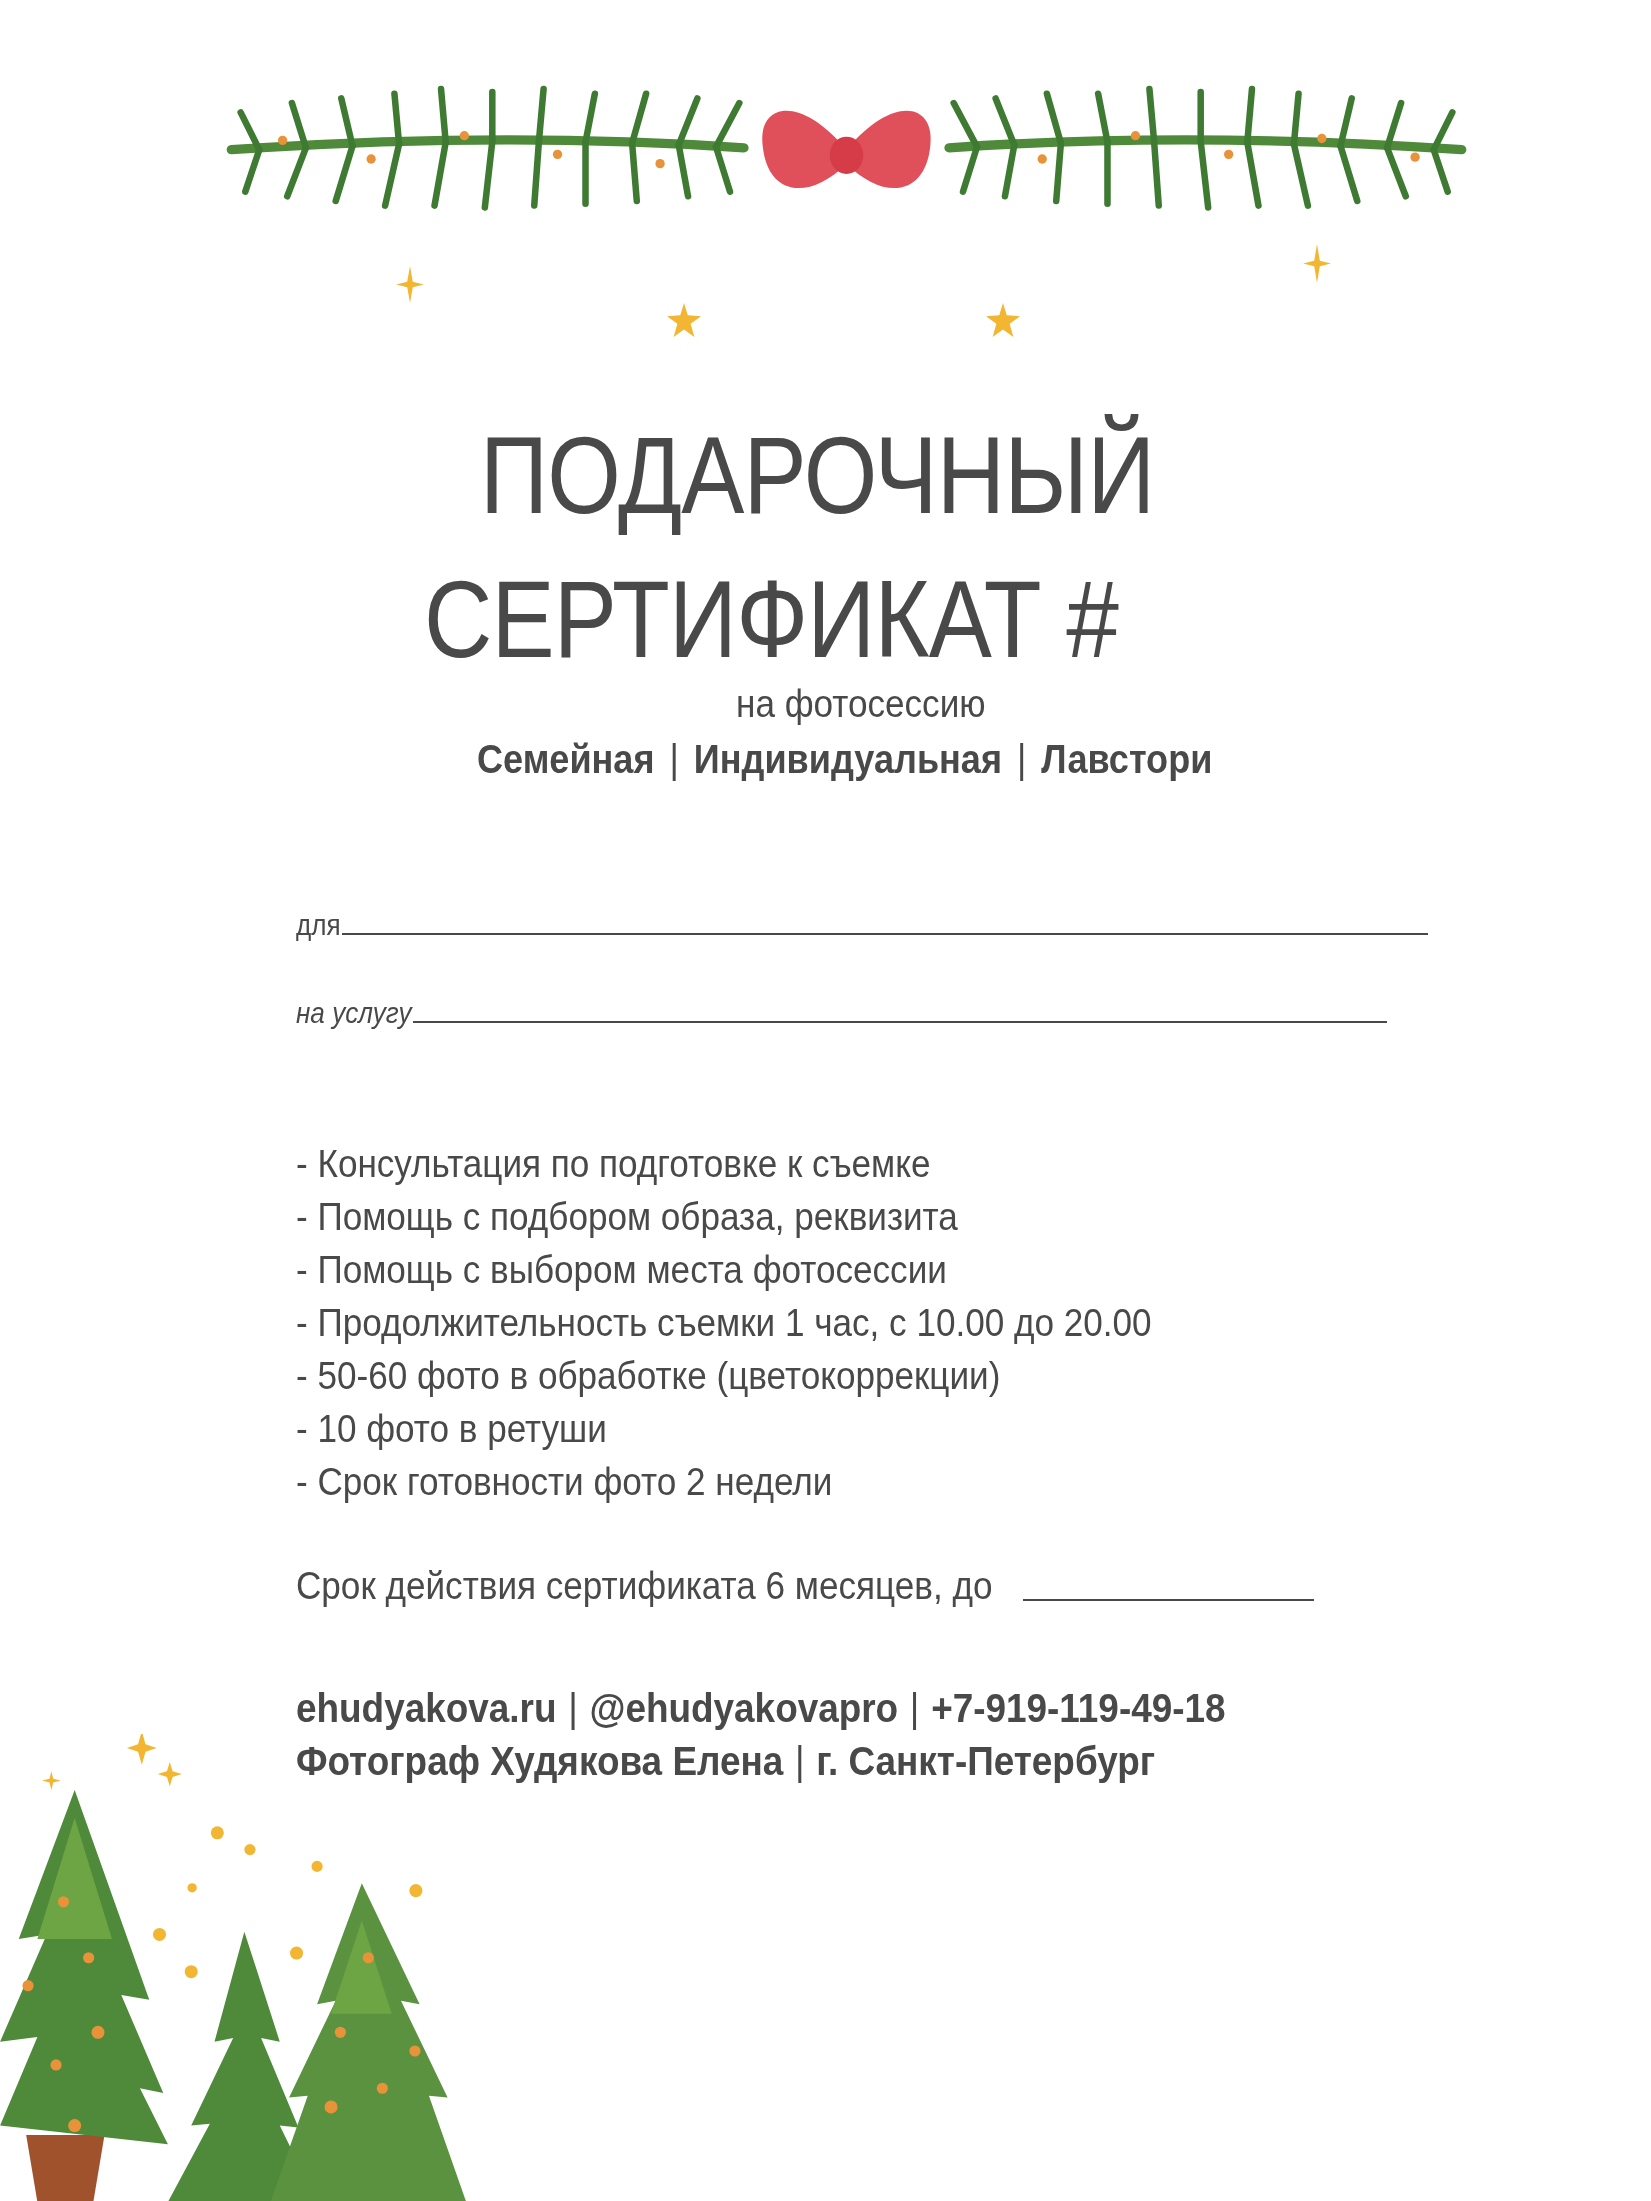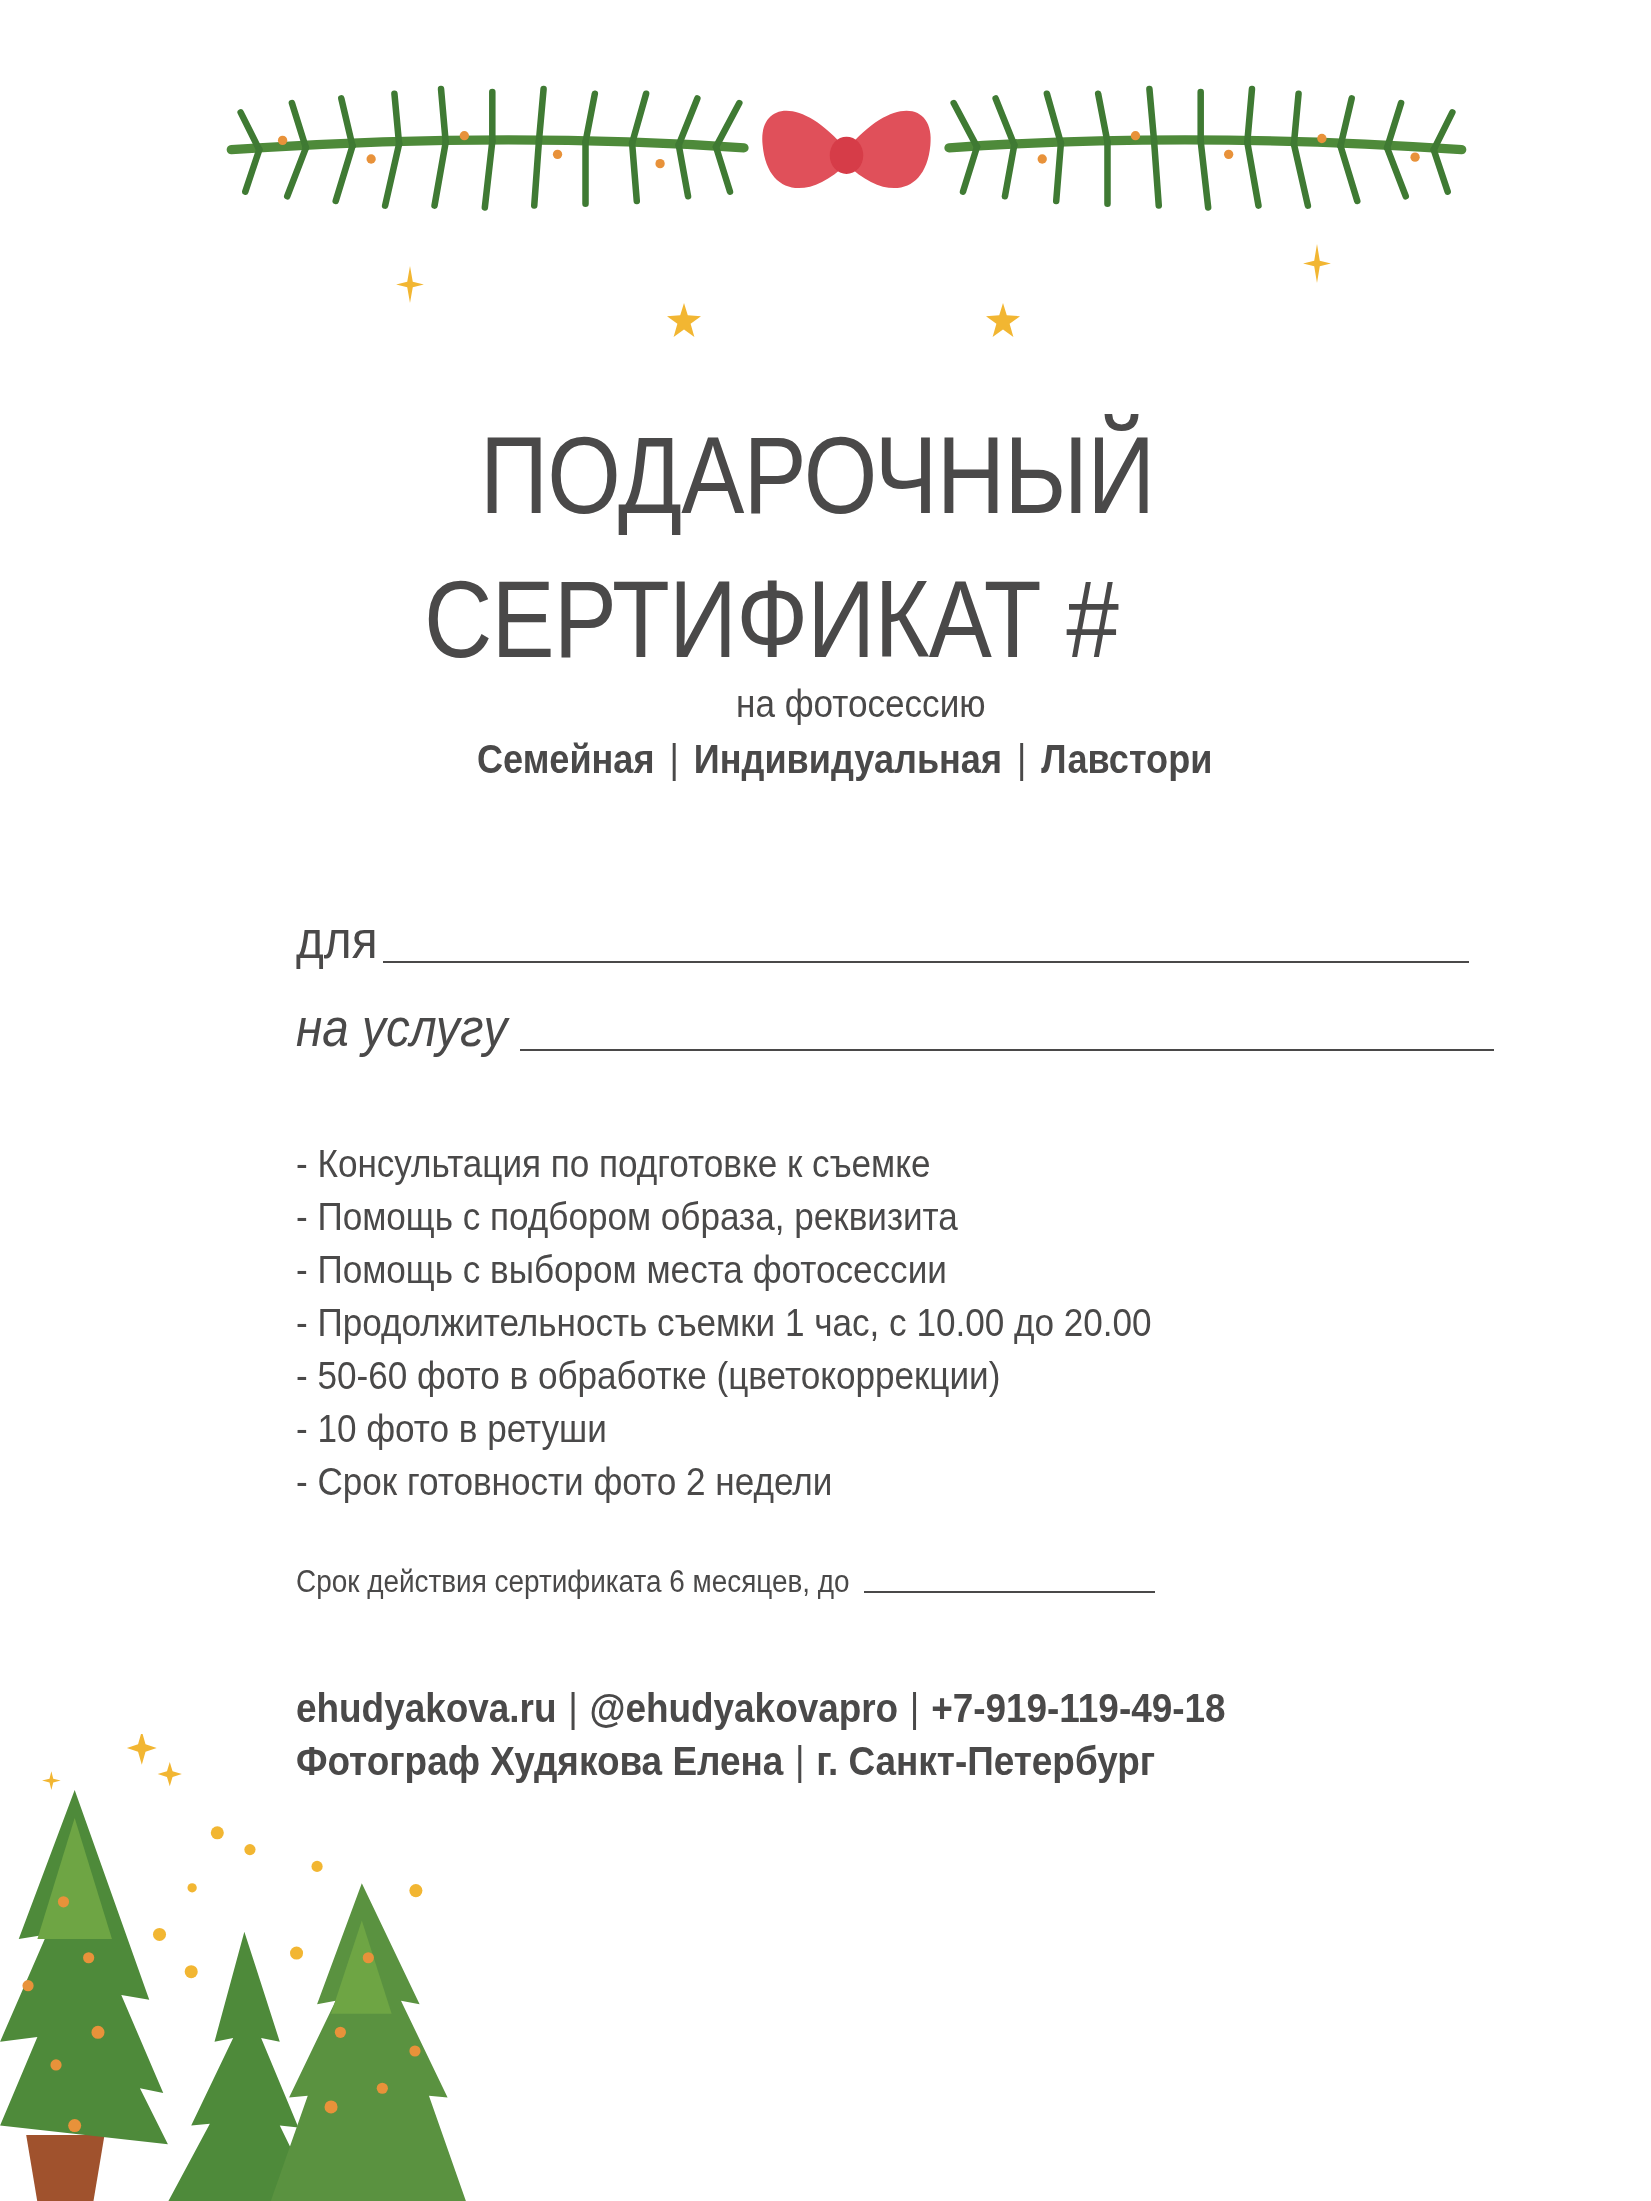--- a/index.html
+++ b/index.html
@@ -6,26 +6,26 @@
   body { width:1652px; height:2202px; position:relative; overflow:hidden;
          font-family:"Liberation Sans", "DejaVu Sans", sans-serif; color:#4a4949; }
   .abs { position:absolute; }
   .garland { left:222px; top:75px; width:1249px; height:168px; }
   .star { position:absolute; }
   .title1 { left:480px; top:420px; font-size:110px; line-height:1; letter-spacing:-0.9px; white-space:nowrap; transform:scaleX(0.86); transform-origin:left top; }
   .title2 { left:424px; top:564px; font-size:110px; line-height:1; letter-spacing:-0.9px; white-space:nowrap; transform:scaleX(0.86); transform-origin:left top; }
   .subtitle { left:736px; top:682px; font-size:39px; white-space:nowrap; transform:scaleX(0.9); transform-origin:left top; }
   .types { left:477px; top:736px; font-size:41px; font-weight:bold; white-space:nowrap; transform:scaleX(0.88); transform-origin:left top; display:flex; gap:17px; align-items:center; }
   .types .sep { font-weight:normal; }
-  .field-row { left:296px; font-size:53px; display:flex; align-items:flex-end; white-space:nowrap; }
+  .field-row { left:296px; font-size:29px; display:flex; align-items:flex-end; white-space:nowrap; }
   .field-row .label { transform:scaleX(0.9); transform-origin:left bottom; display:inline-block; }
   .field-line { border-bottom:2.8px solid #4a4949; height:0; margin-left:9.3px; margin-bottom:7.5px; }
   .list { left:296px; top:1137px; font-size:39px; line-height:53px; transform:scaleX(0.9); transform-origin:left top; white-space:nowrap; }
   .list div { margin:0; }
-  .validity { left:296px; top:1564px; font-size:31px; white-space:nowrap; display:flex; align-items:flex-end; }
+  .validity { left:296px; top:1564px; font-size:39px; white-space:nowrap; display:flex; align-items:flex-end; }
   .validity .label { transform:scaleX(0.9); transform-origin:left bottom; display:inline-block; }
   .contact1, .contact2 { left:296px; font-size:41px; font-weight:bold; white-space:nowrap; transform:scaleX(0.9); transform-origin:left top; display:flex; gap:13px; align-items:center; }
   .contact1 { top:1685px; }
   .contact2 { top:1738px; }
   .contact1 .sep, .contact2 .sep { font-weight:normal; }
   .trees { left:0; top:1734px; width:746px; height:468px; }
 </style>
 </head>
 <body>
 

